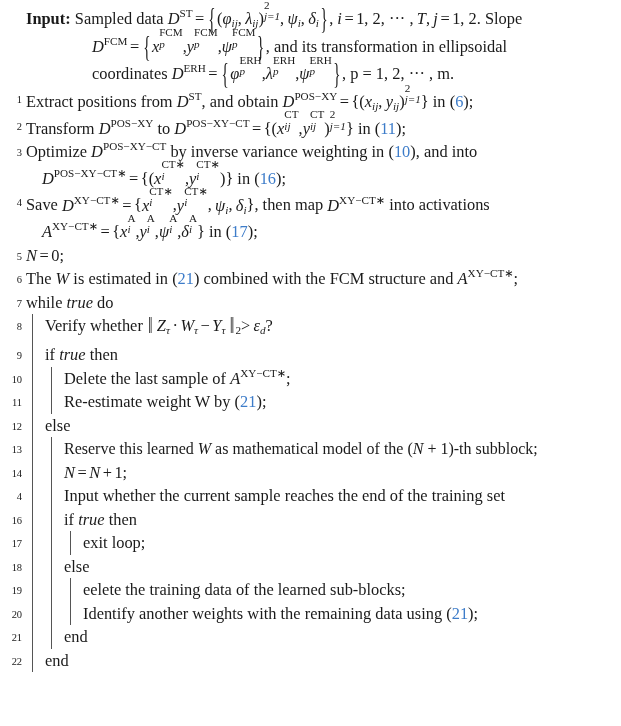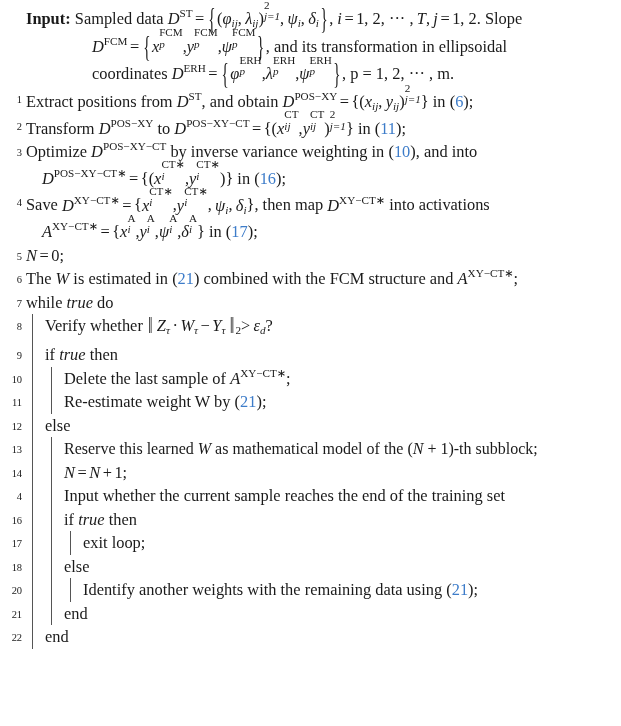--- a/index.html
+++ b/index.html
@@ -278,20 +278,29 @@
 
   <div class="row">
     <div class="guides">
         <div class="gbar g1"></div>
         <div class="gbar g2"></div>
       </div>
     <div class="lineno">18</div>
     <div class="body ind2"><span class="kw">else</span></div>
   </div>
 
+  <div class="row">
+    <div class="guides">
+        <div class="gbar g1"></div>
+        <div class="gbar g2"></div>
+        <div class="gbar g3"></div>
+      </div>
+    <div class="lineno">19</div>
+    <div class="body ind3">eelete the training data of the learned sub-blocks;</div>
+  </div>
 
   <div class="row">
     <div class="guides">
         <div class="gbar g1"></div>
         <div class="gbar g2"></div>
         <div class="gbar g3"></div>
       </div>
     <div class="lineno">20</div>
     <div class="body ind3"><span>Identify another weights with the remaining data using </span><span class="mu">(<span class="ref">21</span>);</span></div>
   </div>

